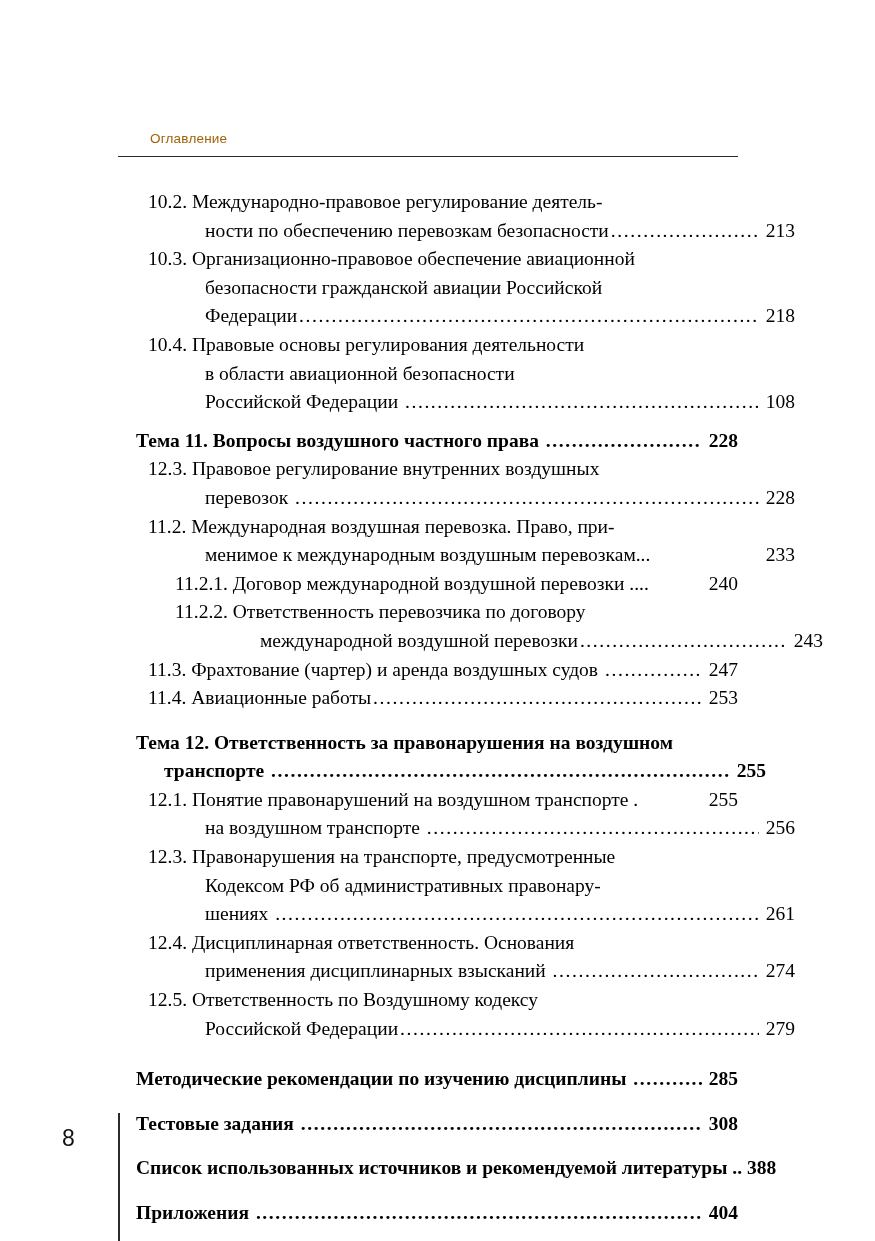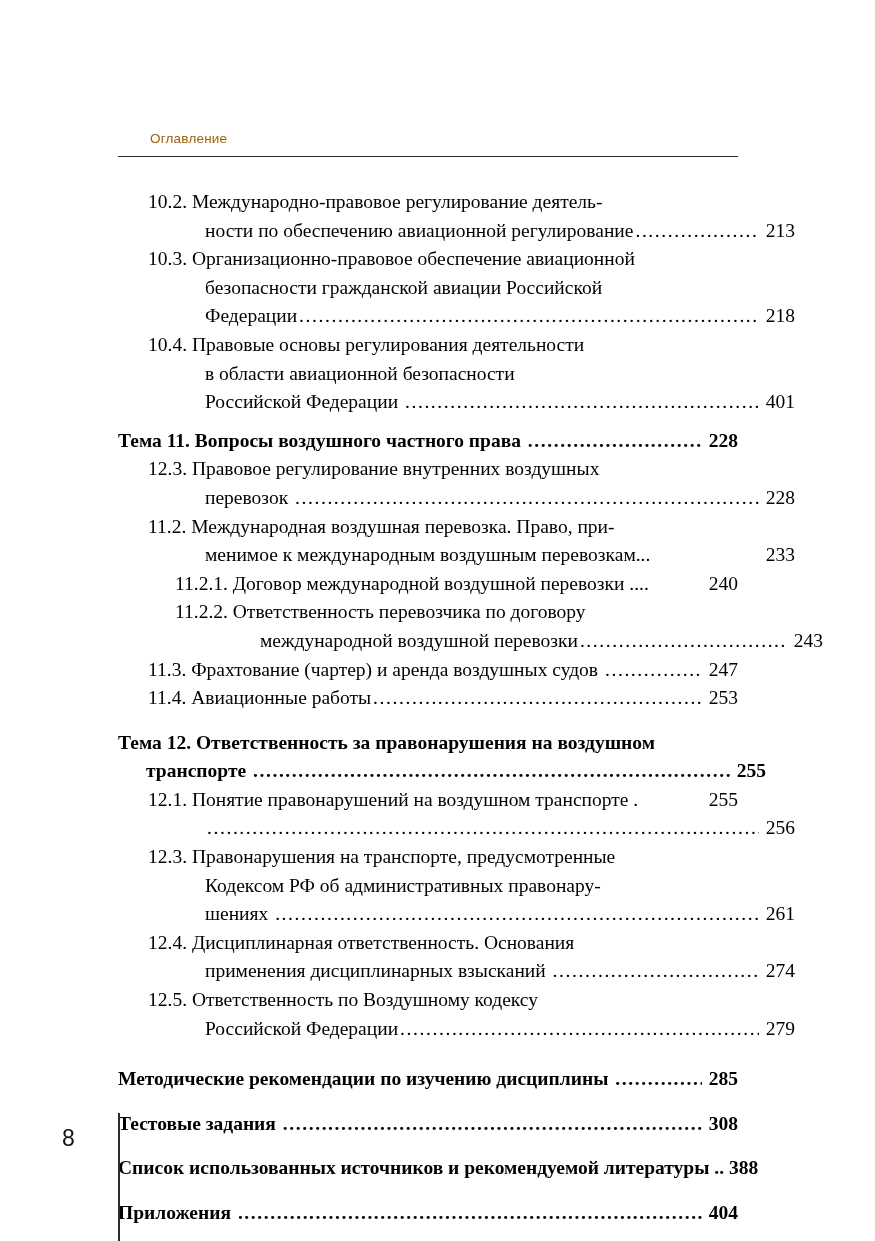--- a/index.html
+++ b/index.html
@@ -85,21 +85,21 @@
     flex: 0 0 auto;
     text-align: right;
     white-space: pre;
   }
 
   
   .lvl-sub { padding-left: 30px; }          
   .lvl-sub .cont { padding-left: 57px; }
   .lvl-subsub { padding-left: 57px; }
   .lvl-subsub .cont { padding-left: 85px; }
-  .lvl-top { padding-left: 0; }
+  .lvl-top { padding-left: 0; margin-left: 18px; }
   .lvl-top .cont { padding-left: 28px; }
 
   .bold { font-weight: bold; }
 
   .spacer-sm { height: 10px; }
   .spacer-md { height: 16px; }
   .spacer-lg { height: 22px; }
 
   
   .folio {
@@ -123,31 +123,31 @@
 <body>
 
 <div class="page">
 
   <div class="running-head">Оглавление</div>
   <div class="header-rule"></div>
 
   <div class="toc" id="toc-root">
       <div class="entry lvl-sub">
         <div class="line"><span class="txt">10.2. Международно-правовое регулирование деятель-</span><span style="flex: 1 1 auto;"></span></div>
-        <div class="line cont"><span class="txt">ности по обеспечению авиационной регулирование</span><span class="leader">................................................................................................................................................................</span><span class="pg"> 213</span></div>
+        <div class="line cont"><span class="txt">ности по обеспечению перевозкам безопасности</span><span class="leader">................................................................................................................................................................</span><span class="pg"> 213</span></div>
       </div>
       <div class="entry lvl-sub">
         <div class="line"><span class="txt">10.3. Организационно-правовое обеспечение авиационной</span><span style="flex: 1 1 auto;"></span></div>
         <div class="line cont"><span class="txt">безопасности гражданской авиации Российской</span><span style="flex: 1 1 auto;"></span></div>
         <div class="line cont"><span class="txt">Федерации</span><span class="leader">................................................................................................................................................................</span><span class="pg"> 218</span></div>
       </div>
       <div class="entry lvl-sub">
         <div class="line"><span class="txt">10.4. Правовые основы регулирования деятельности</span><span style="flex: 1 1 auto;"></span></div>
         <div class="line cont"><span class="txt">в области авиационной безопасности</span><span style="flex: 1 1 auto;"></span></div>
-        <div class="line cont"><span class="txt">Российской Федерации </span><span class="leader">................................................................................................................................................................</span><span class="pg"> 401</span></div>
+        <div class="line cont"><span class="txt">Российской Федерации </span><span class="leader">................................................................................................................................................................</span><span class="pg"> 108</span></div>
       </div>
       <div class="spacer-sm"></div>
       <div class="entry lvl-top bold">
         <div class="line"><span class="txt">Тема 11. Вопросы воздушного частного права </span><span class="leader">................................................................................................................................................................</span><span class="pg"> 228</span></div>
       </div>
       <div class="entry lvl-sub">
         <div class="line"><span class="txt">12.3. Правовое регулирование внутренних воздушных</span><span style="flex: 1 1 auto;"></span></div>
         <div class="line cont"><span class="txt">перевозок </span><span class="leader">................................................................................................................................................................</span><span class="pg"> 228</span></div>
       </div>
       <div class="entry lvl-sub">
@@ -169,21 +169,21 @@
       </div>
       <div class="spacer-md"></div>
       <div class="entry lvl-top bold">
         <div class="line"><span class="txt">Тема 12. Ответственность за правонарушения на воздушном</span><span style="flex: 1 1 auto;"></span></div>
         <div class="line cont"><span class="txt">транспорте </span><span class="leader">................................................................................................................................................................</span><span class="pg"> 255</span></div>
       </div>
       <div class="entry lvl-sub">
         <div class="line"><span class="txt">12.1. Понятие правонарушений на воздушном транспорте . </span><span style="flex: 1 1 auto;"></span><span class="pg"> 255</span></div>
       </div>
       <div class="entry lvl-sub">
-        <div class="line cont"><span class="leader">................................................................................................................................................................</span><span class="pg"> 256</span></div>
+        <div class="line cont"><span class="txt">на воздушном транспорте </span><span class="leader">................................................................................................................................................................</span><span class="pg"> 256</span></div>
       </div>
       <div class="entry lvl-sub">
         <div class="line"><span class="txt">12.3. Правонарушения на транспорте, предусмотренные</span><span style="flex: 1 1 auto;"></span></div>
         <div class="line cont"><span class="txt">Кодексом РФ об административных правонару-</span><span style="flex: 1 1 auto;"></span></div>
         <div class="line cont"><span class="txt">шениях </span><span class="leader">................................................................................................................................................................</span><span class="pg"> 261</span></div>
       </div>
       <div class="entry lvl-sub">
         <div class="line"><span class="txt">12.4. Дисциплинарная ответственность. Основания</span><span style="flex: 1 1 auto;"></span></div>
         <div class="line cont"><span class="txt">применения дисциплинарных взысканий </span><span class="leader">................................................................................................................................................................</span><span class="pg"> 274</span></div>
       </div>

